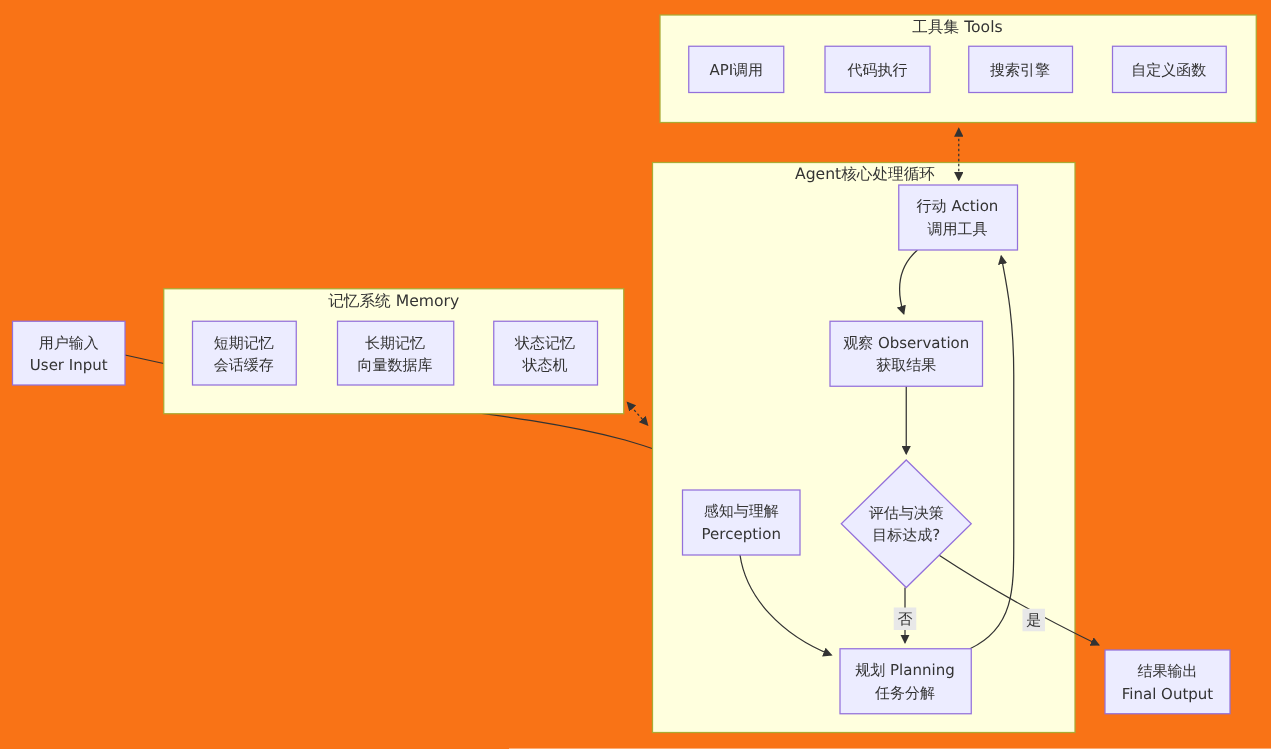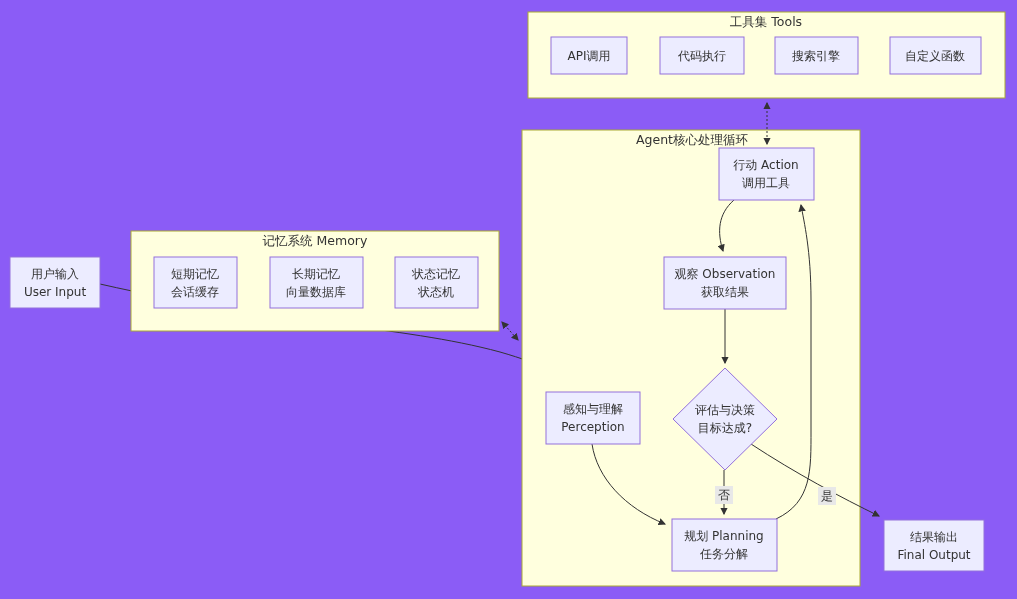--- a/index.html
+++ b/index.html
@@ -5,21 +5,21 @@
   html, body {
     margin: 0;
     padding: 0;
     background: #ffffff;
     font-family: "DejaVu Sans", "Liberation Sans", sans-serif;
   }
   .canvas-wrap {
     width: 1017px;
     height: 599px;
     position: relative;
-    background: #8b5cf6;
+    background: #f97316;
   }
   svg { display: block; }
   .cluster {
     fill: var(--cluster_fill, #FFFFDE);
     stroke: var(--cluster_border, #AAAA33);
     stroke-width: 1;
   }
   .node {
     fill: var(--node_fill, #ECECFF);
     stroke: var(--node_border, #9370DB);

